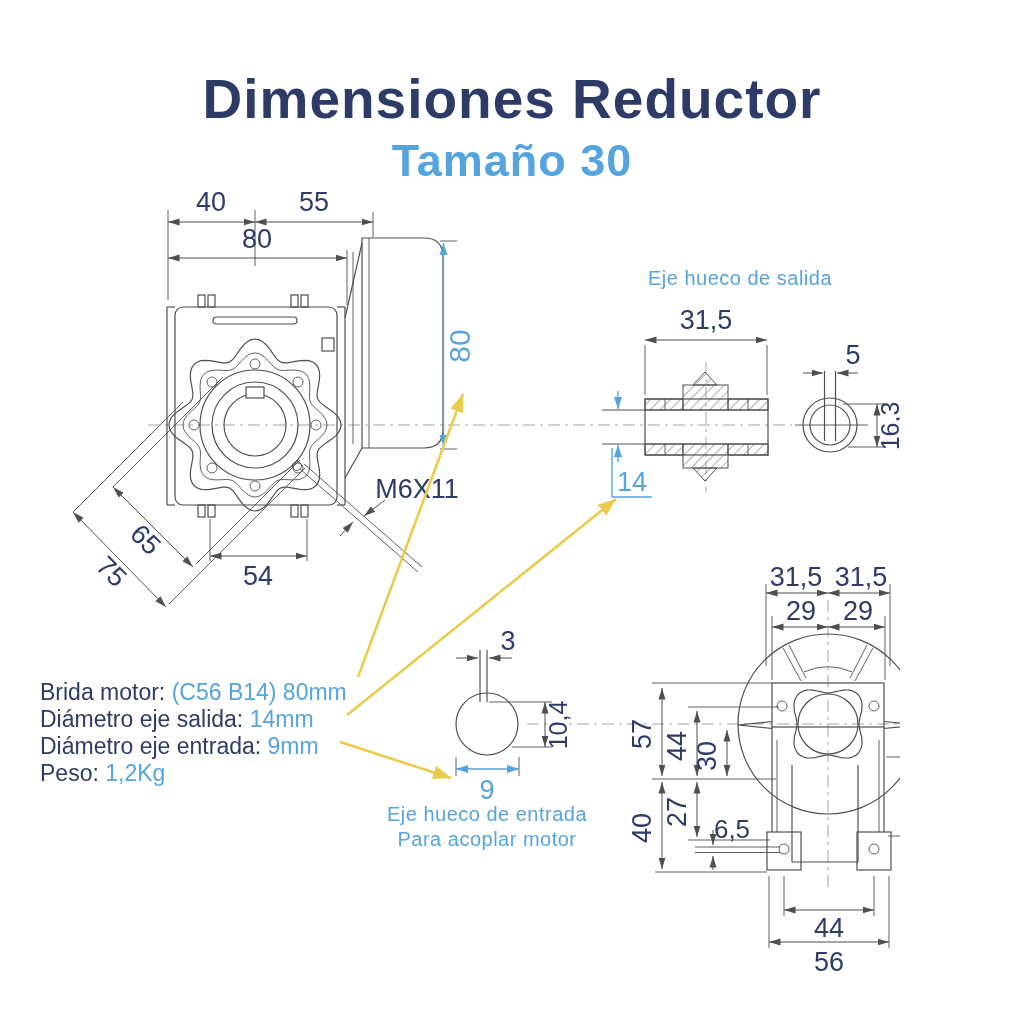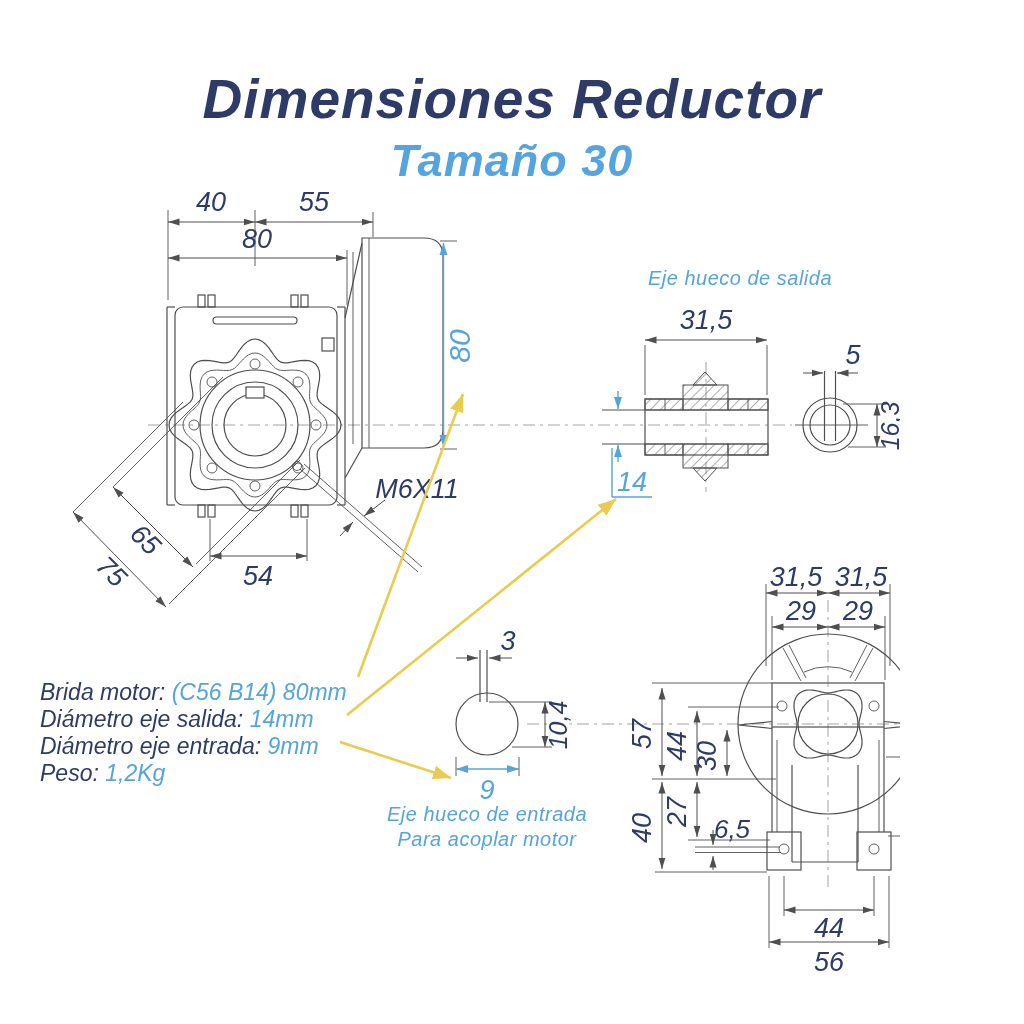--- a/index.html
+++ b/index.html
@@ -1,17 +1,17 @@
 <!DOCTYPE html>
 <html style="--navy: #2d3b66; --blue: #55a4dd; --yellow: #e9cb4d; --line: #4f4f4f;"><head>
 <meta charset="utf-8">
 <style>
   html,body{margin:0;padding:0;background:#ffffff;}
   .page{position:relative;width:900px;height:1024px;background:#fff;overflow:hidden;
-        font-family:"Liberation Sans", sans-serif;font-style:italic;}
+        font-family:"Liberation Sans", sans-serif;}
   svg text{font-family:"Liberation Sans", sans-serif;}
   .title-main{font-size:55px;font-weight:600;fill:var(--navy);letter-spacing:1px;}
   .title-sub{font-size:45px;font-weight:600;fill:var(--blue);letter-spacing:1px;}
   .dim{font-size:27px;fill:var(--navy);}
   .dim-blue{font-size:27px;fill:var(--blue);}
   .view-label{font-size:20px;fill:var(--blue);letter-spacing:0.5px;}
   .spec{font-size:23px;}
   .spec-label{fill:var(--navy);}
   .spec-value{fill:var(--blue);}
   .ln{stroke:var(--line);stroke-width:1.2;fill:none;}

